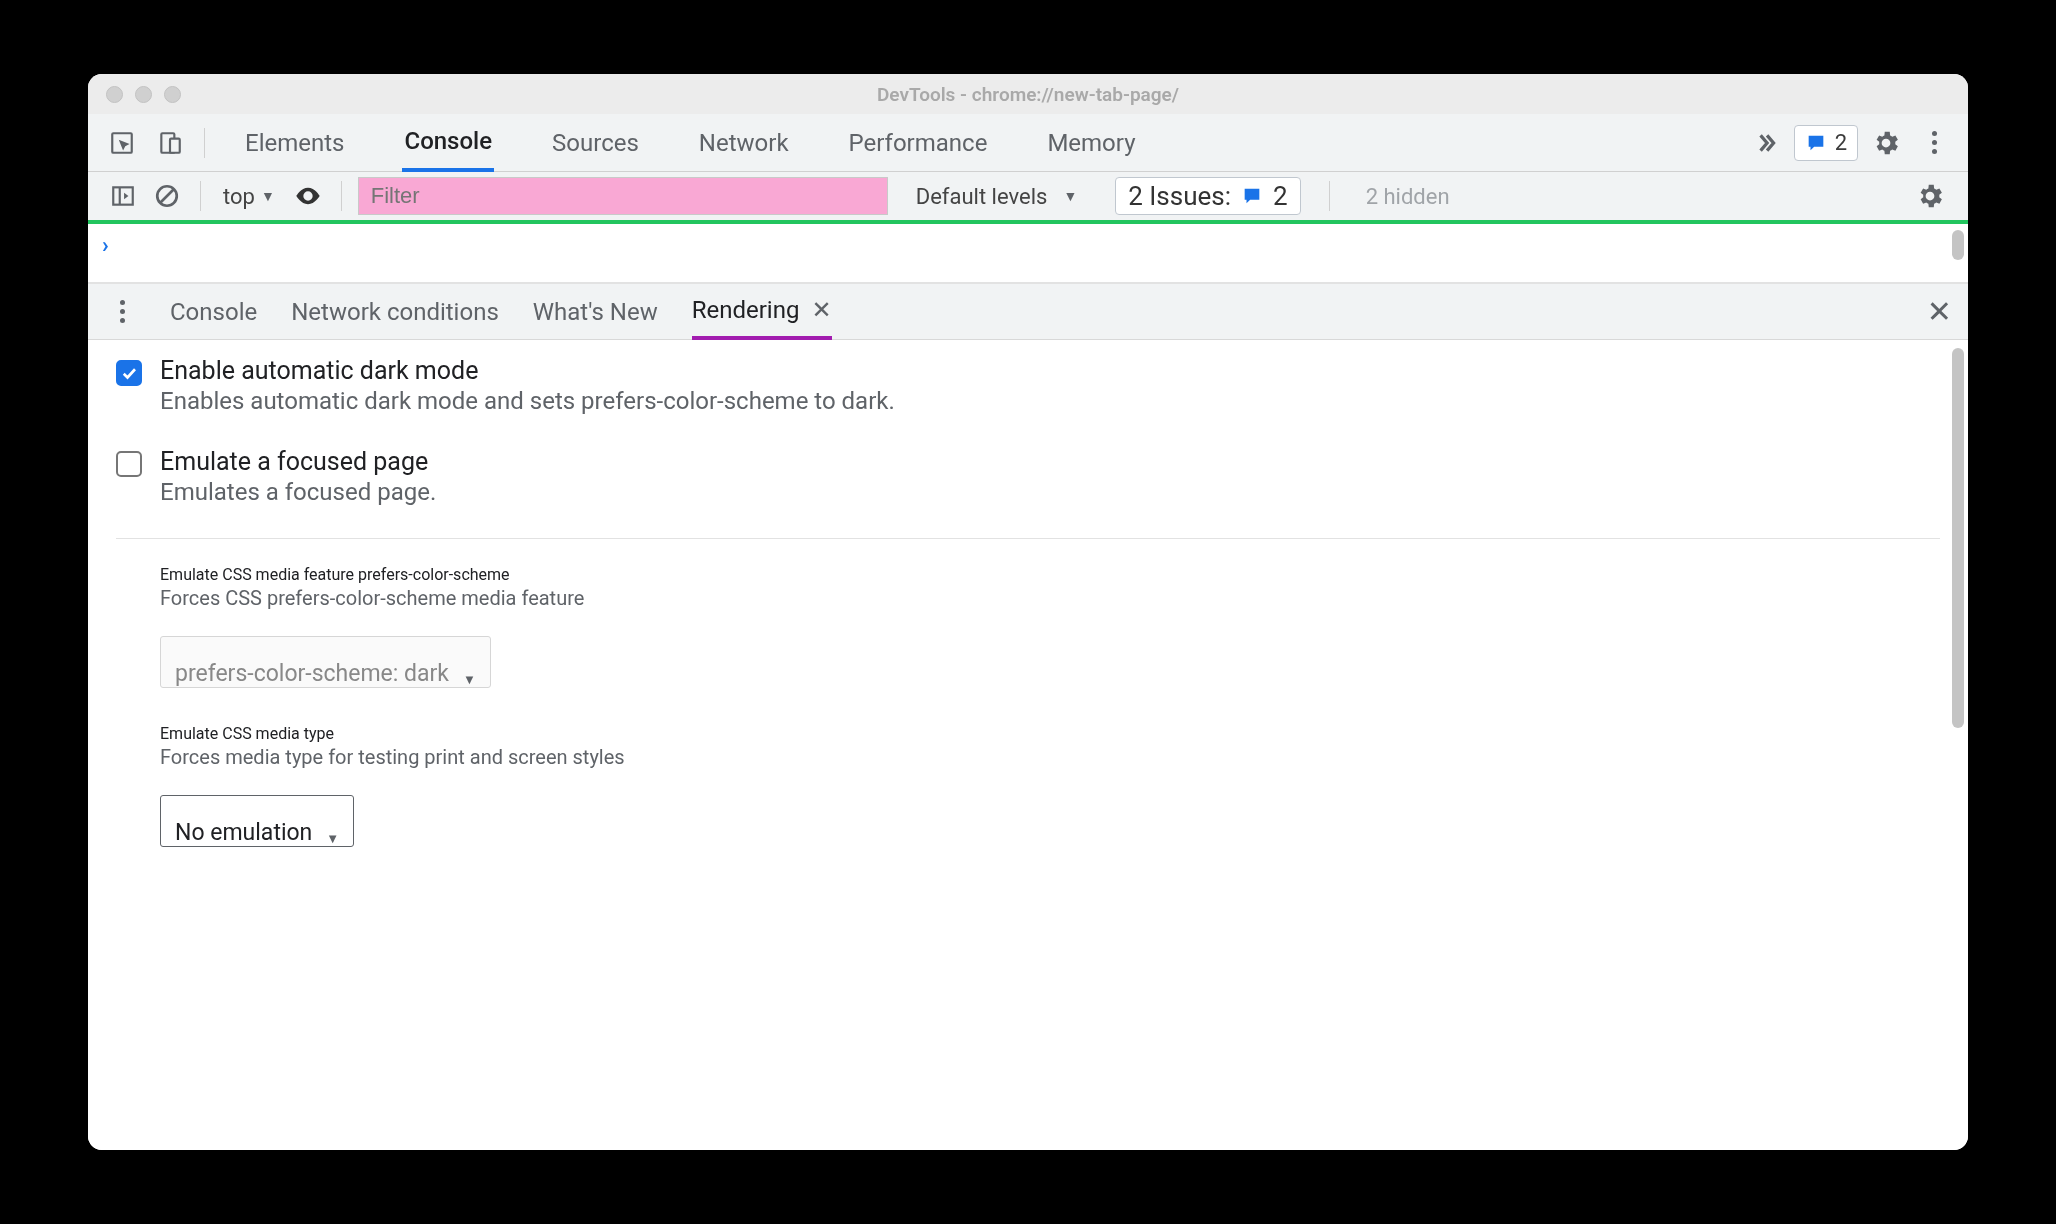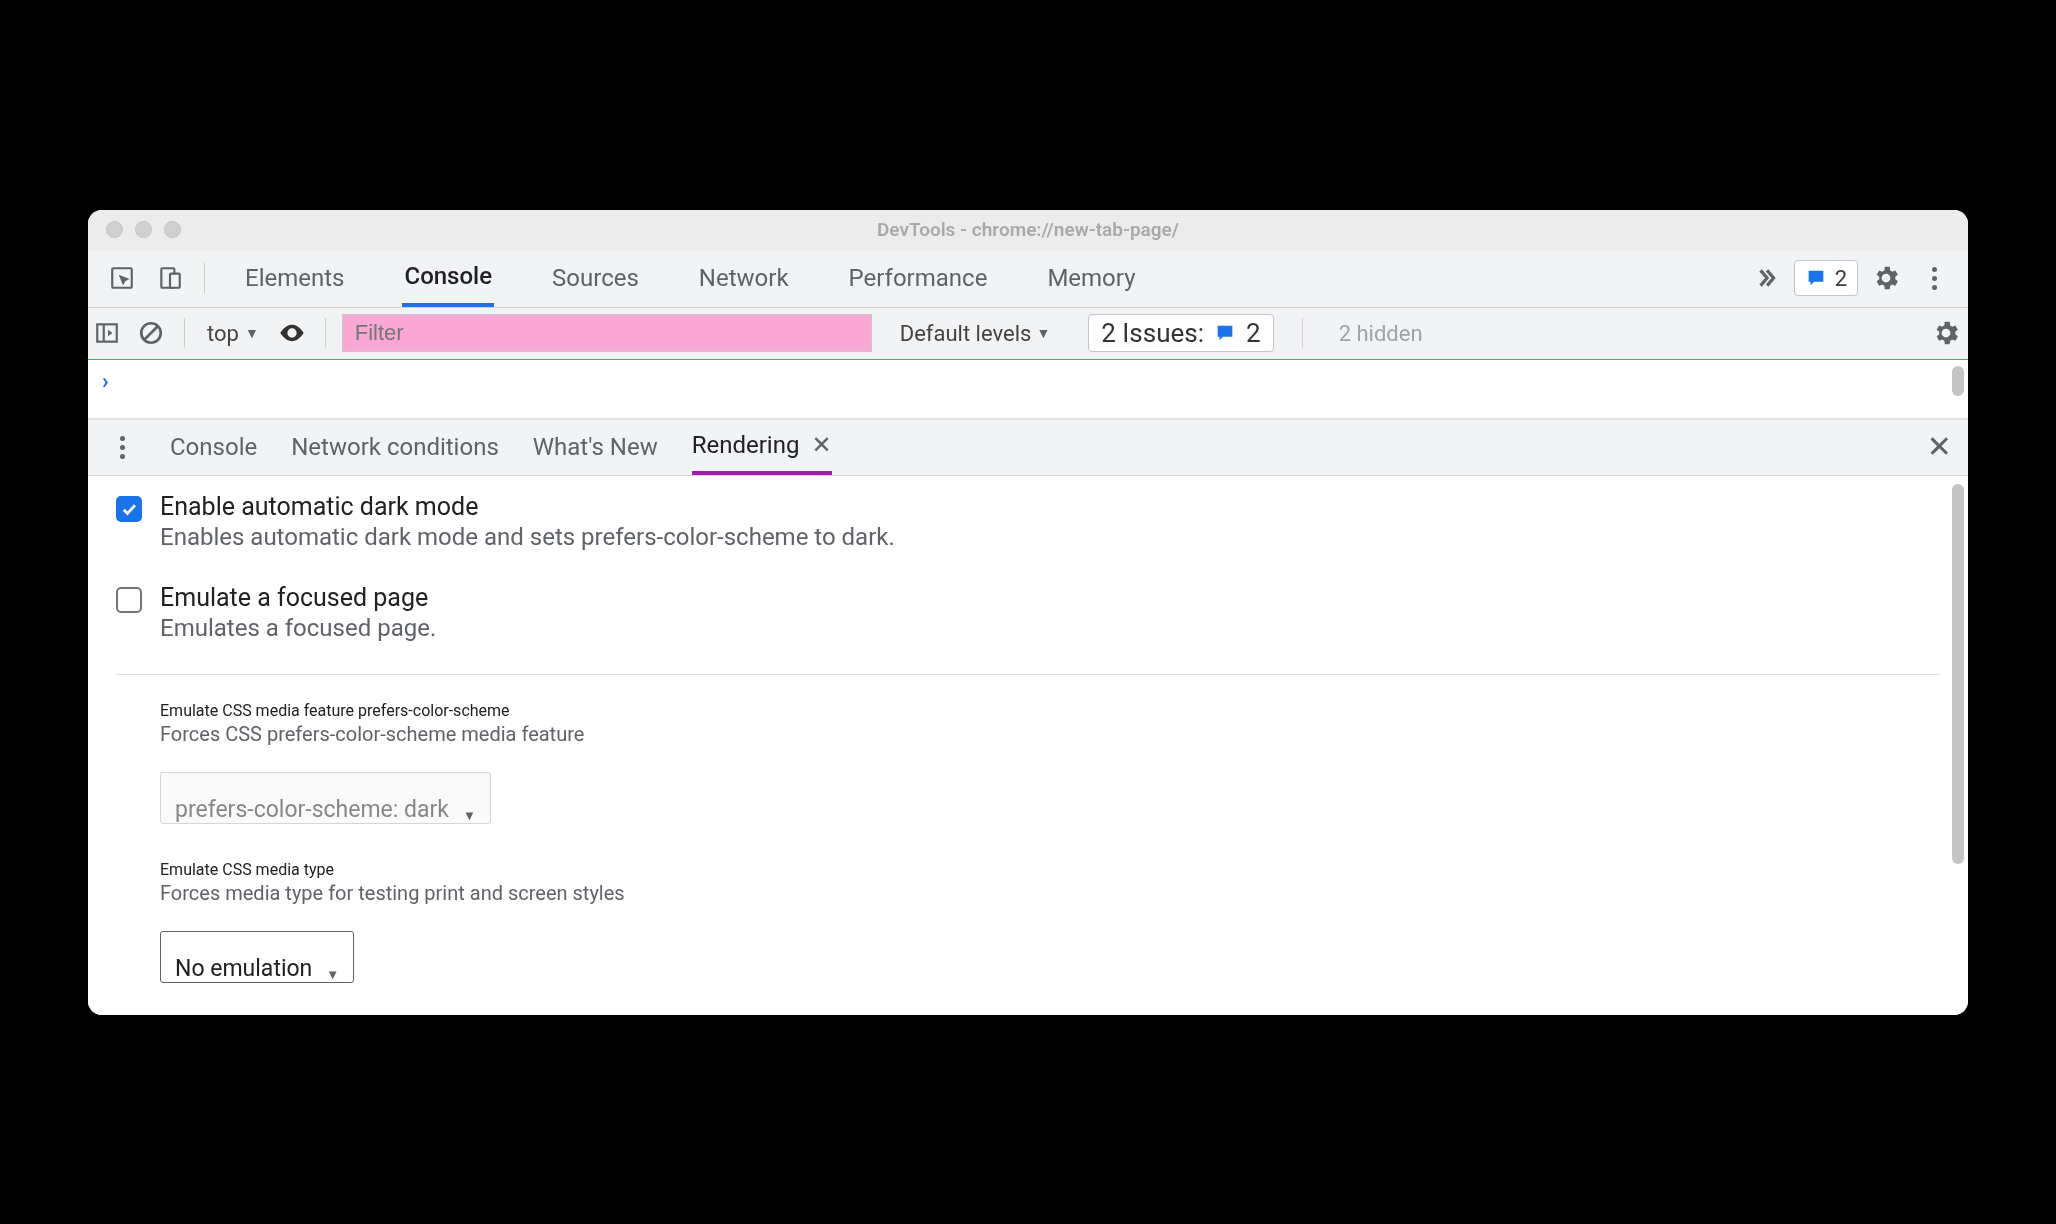--- a/index.html
+++ b/index.html
@@ -7,21 +7,21 @@
     background: #000;
     font-family: -apple-system, BlinkMacSystemFont, "Segoe UI", Roboto, Helvetica, Arial, sans-serif;
     width: 2056px;
     height: 1224px;
     display: flex;
     align-items: center;
     justify-content: center;
   }
   .window {
     width: 1880px;
-    height: 805px;
+    height: 1076px;
     background: #fff;
     border-radius: 14px;
     overflow: hidden;
     box-shadow: 0 30px 80px rgba(0,0,0,0.6);
     display: flex;
     flex-direction: column;
   }
   
   .titlebar {
     height: 40px;
@@ -91,35 +91,35 @@
   }
   .issue-badge svg { width: 22px; height:22px; fill:#1a73e8; }
   .gear svg { width: 30px; height:30px; }
   .kebab { display:flex; flex-direction:column; gap:4px; align-items:center; justify-content:center; width:28px; }
   .kebab span { width:5px; height:5px; background:#5f6368; border-radius:50%; }
 
   
   .console-bar {
     height: 52px;
     background:#f1f3f4;
-    border-bottom:1px solid #22c55e;
+    border-bottom:4px solid #22c55e;
     display:flex; align-items:center; gap: 10px;
-    padding: 0 2px;
+    padding: 0 18px;
   }
   .cb-icon { width:34px; height:34px; display:flex; align-items:center; justify-content:center; color:#5f6368; }
   .cb-icon svg { width:26px; height:26px; }
   .context-dd { display:flex; align-items:center; gap:6px; color:#444; font-size:22px; padding:0 6px; }
   .context-dd .tri { font-size:14px; color:#5f6368; }
   .eye svg { width:28px; height:28px; fill:#333; }
   .filter-input {
     height: 38px; width: 530px;
     border:1px solid #c9c9c9; background:#f9a8d4;
     font-size:22px; padding: 0 12px; color:#666;
   }
-  .levels-dd { font-size:22px; color:#444; display:flex; align-items:center; gap:5px; margin-left:18px; }
+  .levels-dd { font-size:22px; color:#444; display:flex; align-items:center; gap:16px; margin-left:18px; }
   .levels-dd .tri { font-size:14px; color:#5f6368; }
   .issues-box {
     margin-left:28px;
     height:38px; border:1px solid #c0c7cf; background:#fff; border-radius:4px;
     display:flex; align-items:center; gap:10px; padding:0 12px; font-size:26px; color:#333;
   }
   .issues-box svg { width:22px; height:22px; fill:#1a73e8;}
   .hidden-text { font-size:22px; color:#a0a4a8; margin-left: 20px; }
 
   

